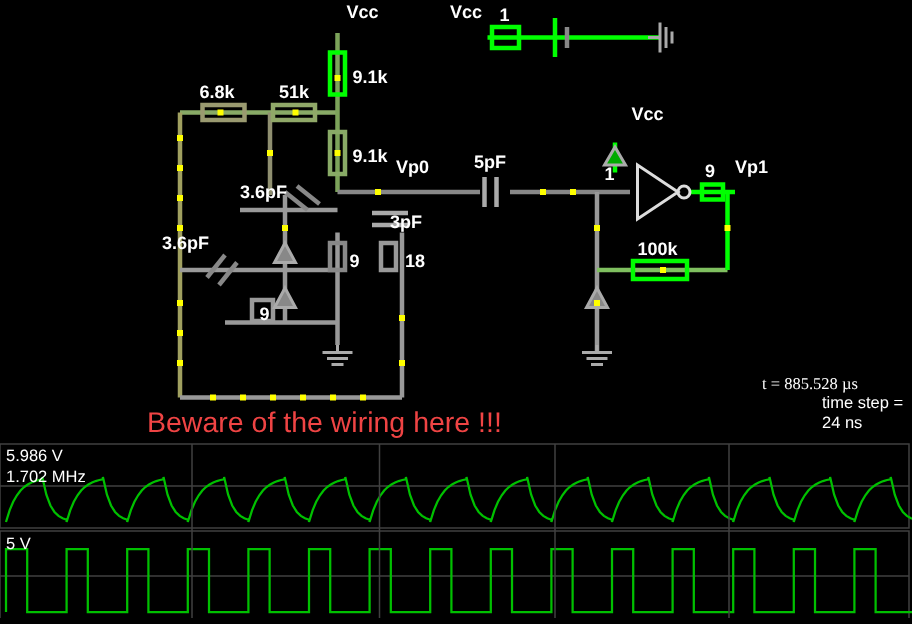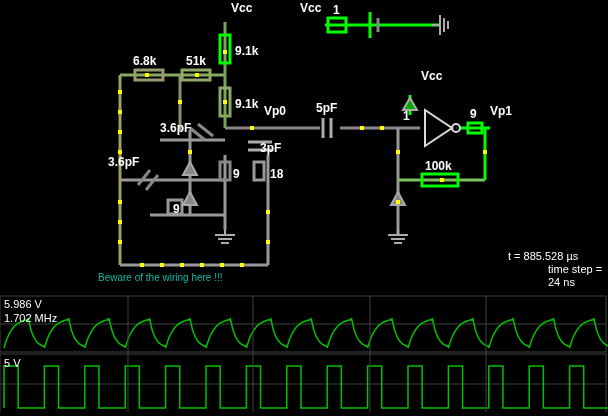--- a/index.html
+++ b/index.html
@@ -1,20 +1,20 @@
 <!DOCTYPE html>
 <html><head>
 <meta charset="utf-8">
 <style>
   html, body { margin:0; padding:0; background:#000; }
   #stage { position:relative; width:608px; height:412px; background:#000; overflow:hidden; font-family:"Liberation Sans", sans-serif; }
   svg { position:absolute; left:0; top:0; }
   .lblb { font-family:"Liberation Sans", sans-serif; font-size:12px; fill:#fff; font-weight:bold; }
   .info { position:absolute; color:#fff; font-size:11px; font-family:"Liberation Sans", sans-serif; line-height:13px; }
-  .note { position:absolute; color:#14b8a6; font-size:10px; font-family:"Liberation Sans", sans-serif; }
+  .note { position:absolute; color:#ef4444; font-size:19px; font-family:"Liberation Sans", sans-serif; }
   .scope-lbl { position:absolute; color:#fff; font-size:11px; font-family:"Liberation Sans", sans-serif; line-height:13px; }
 </style>
 </head>
 <body>
 
 <div id="stage">
 
 <svg width="608" height="416">
 
   <g stroke-width="3" fill="none">
@@ -151,21 +151,21 @@
   <text class="lblb" x="270" y="178">18</text>
   <text class="lblb" x="173" y="213">9</text>
   <text class="lblb" x="403" y="120">1</text>
   <text class="lblb" x="470" y="118">9</text>
   <text class="lblb" x="490" y="115">Vp1</text>
   <text class="lblb" x="425" y="170">100k</text>
 </svg>
 
 <div class="note" style="left:98px; top:272px;">Beware of the  wiring here !!!</div>
 
-<div class="info" style="left:508px; top:250px;">t = 885.528 µs</div>
+<div class="info" style="left:508px; top:250px;font-family:Liberation Serif, serif;">t = 885.528 µs</div>
 <div class="info" style="left:508px; top:263px;padding-left:40px;">time step = 24 ns</div>
 
 <svg width="608" height="416" style="pointer-events:none">
   <g id="scope1">
     <rect x="0" y="296" width="606" height="56" fill="none" stroke="#404040"></rect>
     <line x1="0" y1="324" x2="606" y2="324" stroke="#404040"></line>
     <polyline id="trace1" fill="none" stroke="#00c000" stroke-width="1.5" points="4.0,348.0 6.4,340.2 8.8,334.5 11.3,330.2 13.7,327.0 16.1,324.7 18.5,323.0 21.0,321.7 23.4,320.7 25.8,320.0 28.2,319.5 28.2,318.0 30.9,329.8 33.6,337.0 36.3,341.3 39.0,343.9 41.7,345.5 44.4,346.5 44.4,348.0 46.8,340.2 49.2,334.5 51.7,330.2 54.1,327.0 56.5,324.7 58.9,323.0 61.4,321.7 63.8,320.7 66.2,320.0 68.6,319.5 68.6,318.0 71.3,329.8 74.0,337.0 76.7,341.3 79.4,343.9 82.1,345.5 84.8,346.5 84.8,348.0 87.2,340.2 89.6,334.5 92.1,330.2 94.5,327.0 96.9,324.7 99.3,323.0 101.8,321.7 104.2,320.7 106.6,320.0 109.0,319.5 109.0,318.0 111.7,329.8 114.4,337.0 117.1,341.3 119.8,343.9 122.5,345.5 125.2,346.5 125.2,348.0 127.6,340.2 130.0,334.5 132.5,330.2 134.9,327.0 137.3,324.7 139.7,323.0 142.2,321.7 144.6,320.7 147.0,320.0 149.4,319.5 149.4,318.0 152.1,329.8 154.8,337.0 157.5,341.3 160.2,343.9 162.9,345.5 165.6,346.5 165.6,348.0 168.0,340.2 170.4,334.5 172.9,330.2 175.3,327.0 177.7,324.7 180.1,323.0 182.6,321.7 185.0,320.7 187.4,320.0 189.8,319.5 189.8,318.0 192.5,329.8 195.2,337.0 197.9,341.3 200.6,343.9 203.3,345.5 206.0,346.5 206.0,348.0 208.4,340.2 210.8,334.5 213.3,330.2 215.7,327.0 218.1,324.7 220.5,323.0 223.0,321.7 225.4,320.7 227.8,320.0 230.2,319.5 230.2,318.0 232.9,329.8 235.6,337.0 238.3,341.3 241.0,343.9 243.7,345.5 246.4,346.5 246.4,348.0 248.8,340.2 251.2,334.5 253.7,330.2 256.1,327.0 258.5,324.7 260.9,323.0 263.4,321.7 265.8,320.7 268.2,320.0 270.6,319.5 270.6,318.0 273.3,329.8 276.0,337.0 278.7,341.3 281.4,343.9 284.1,345.5 286.8,346.5 286.8,348.0 289.2,340.2 291.6,334.5 294.1,330.2 296.5,327.0 298.9,324.7 301.3,323.0 303.8,321.7 306.2,320.7 308.6,320.0 311.0,319.5 311.0,318.0 313.7,329.8 316.4,337.0 319.1,341.3 321.8,343.9 324.5,345.5 327.2,346.5 327.2,348.0 329.6,340.2 332.0,334.5 334.5,330.2 336.9,327.0 339.3,324.7 341.7,323.0 344.2,321.7 346.6,320.7 349.0,320.0 351.4,319.5 351.4,318.0 354.1,329.8 356.8,337.0 359.5,341.3 362.2,343.9 364.9,345.5 367.6,346.5 367.6,348.0 370.0,340.2 372.4,334.5 374.9,330.2 377.3,327.0 379.7,324.7 382.1,323.0 384.6,321.7 387.0,320.7 389.4,320.0 391.8,319.5 391.8,318.0 394.5,329.8 397.2,337.0 399.9,341.3 402.6,343.9 405.3,345.5 408.0,346.5 408.0,348.0 410.4,340.2 412.8,334.5 415.3,330.2 417.7,327.0 420.1,324.7 422.5,323.0 425.0,321.7 427.4,320.7 429.8,320.0 432.2,319.5 432.2,318.0 434.9,329.8 437.6,337.0 440.3,341.3 443.0,343.9 445.7,345.5 448.4,346.5 448.4,348.0 450.8,340.2 453.2,334.5 455.7,330.2 458.1,327.0 460.5,324.7 462.9,323.0 465.4,321.7 467.8,320.7 470.2,320.0 472.6,319.5 472.6,318.0 475.3,329.8 478.0,337.0 480.7,341.3 483.4,343.9 486.1,345.5 488.8,346.5 488.8,348.0 491.2,340.2 493.6,334.5 496.1,330.2 498.5,327.0 500.9,324.7 503.3,323.0 505.8,321.7 508.2,320.7 510.6,320.0 513.0,319.5 513.0,318.0 515.7,329.8 518.4,337.0 521.1,341.3 523.8,343.9 526.5,345.5 529.2,346.5 529.2,348.0 531.6,340.2 534.0,334.5 536.5,330.2 538.9,327.0 541.3,324.7 543.7,323.0 546.2,321.7 548.6,320.7 551.0,320.0 553.4,319.5 553.4,318.0 556.1,329.8 558.8,337.0 561.5,341.3 564.2,343.9 566.9,345.5 569.6,346.5 569.6,348.0 572.0,340.2 574.4,334.5 576.9,330.2 579.3,327.0 581.7,324.7 584.1,323.0 586.6,321.7 589.0,320.7 591.4,320.0 593.8,319.5 593.8,318.0 596.5,329.8 599.2,337.0 601.9,341.3 604.6,343.9 607.3,345.5 610.0,346.5"></polyline>
   </g>
   <g id="scope2">
     <rect x="0" y="354" width="606" height="60" fill="none" stroke="#404040"></rect>

